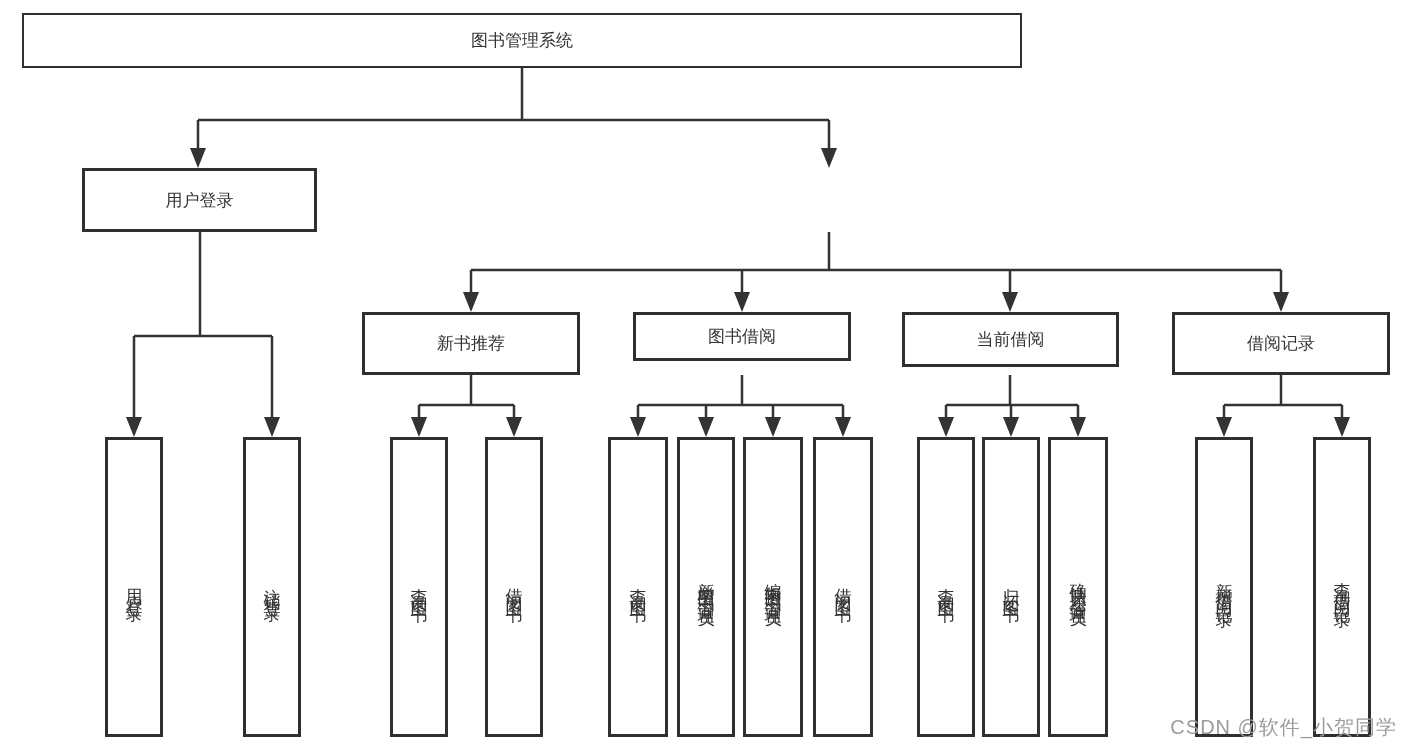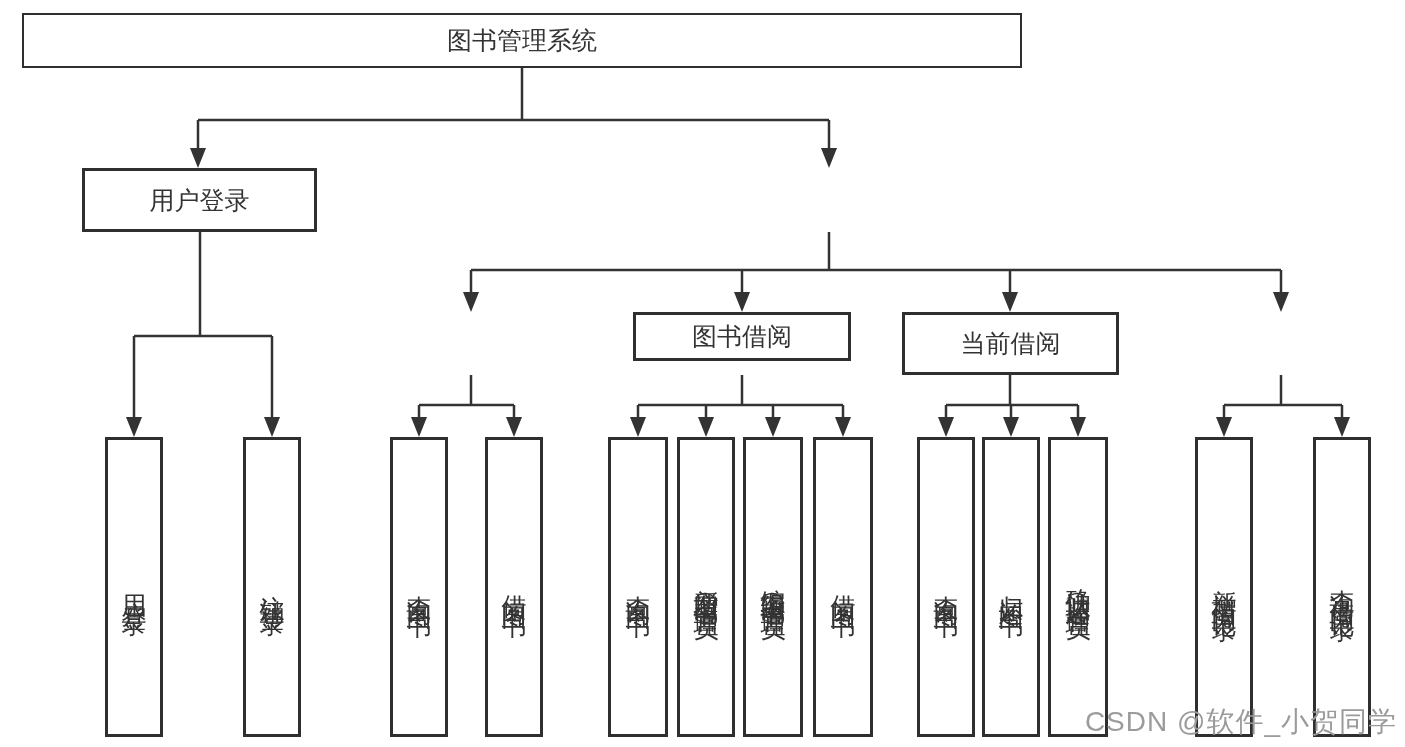--- a/index.html
+++ b/index.html
@@ -17,21 +17,21 @@
   }
   .box {
     position: absolute;
     box-sizing: border-box;
     border: 3px solid #2f2f2f;
     background: #ffffff;
     color: #333333;
     display: flex;
     align-items: center;
     justify-content: center;
-    font-size: 25px;
+    font-size: 17px;
     line-height: 1;
     text-align: center;
   }
   .vbox span {
     writing-mode: vertical-rl;
     text-orientation: mixed;
     letter-spacing: 6px;
     white-space: nowrap;
   }
   .vbox.tight span {
@@ -50,21 +50,21 @@
     fill: none;
   }
   svg.connectors polygon {
     fill: #333333;
     stroke: none;
   }
   #watermark {
     position: absolute;
     right: 8px;
     bottom: 6px;
-    font-size: 28px;
+    font-size: 20px;
     color: #9b9b9b;
     letter-spacing: 1px;
   }
 </style>
 </head>
 <body>
 
 <div id="stage">
 
   <svg class="connectors" aria-hidden="true">
@@ -144,25 +144,31 @@
   </svg>
 
   <div class="box" style="left:22px;top:13px;width:1000px;height:55px;border-width:2.5px">
     <span>图书管理系统</span>
   </div>
 
   <div class="box" style="left:82px;top:168px;width:235px;height:64px">
     <span>用户登录</span>
   </div>
 
+  <div class="box" style="left:362px;top:312px;width:218px;height:63px">
+    <span>新书推荐</span>
+  </div>
   <div class="box" style="left:633px;top:312px;width:218px;height:49px">
     <span>图书借阅</span>
   </div>
-  <div class="box" style="left:902px;top:312px;width:217px;height:63px">
+  <div class="box" style="left:902px;top:312px;width:217px;height:55px">
     <span>当前借阅</span>
+  </div>
+  <div class="box" style="left:1172px;top:312px;width:218px;height:63px">
+    <span>借阅记录</span>
   </div>
 
   <div class="box vbox" style="left:105px;top:437px;width:58px;height:300px">
     <span>用户登录</span>
   </div>
   <div class="box vbox" style="left:243px;top:437px;width:58px;height:300px">
     <span>注销登录</span>
   </div>
 
   <div class="box vbox" style="left:390px;top:437px;width:58px;height:300px">

